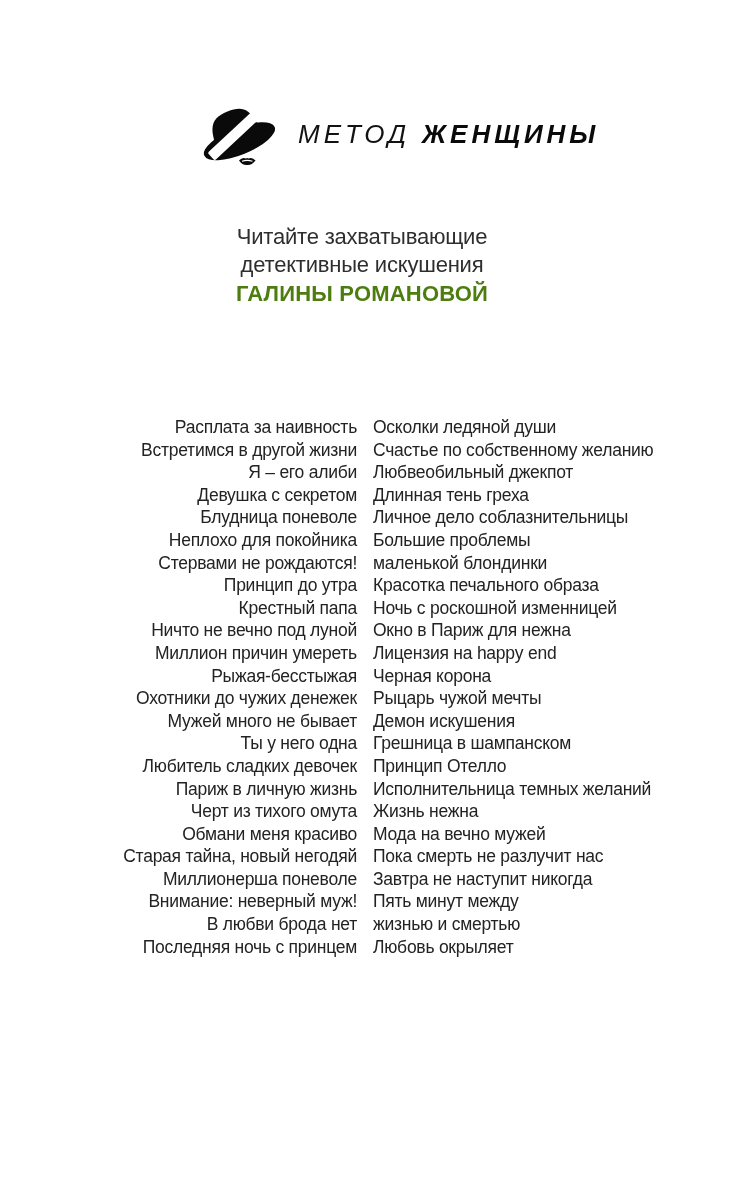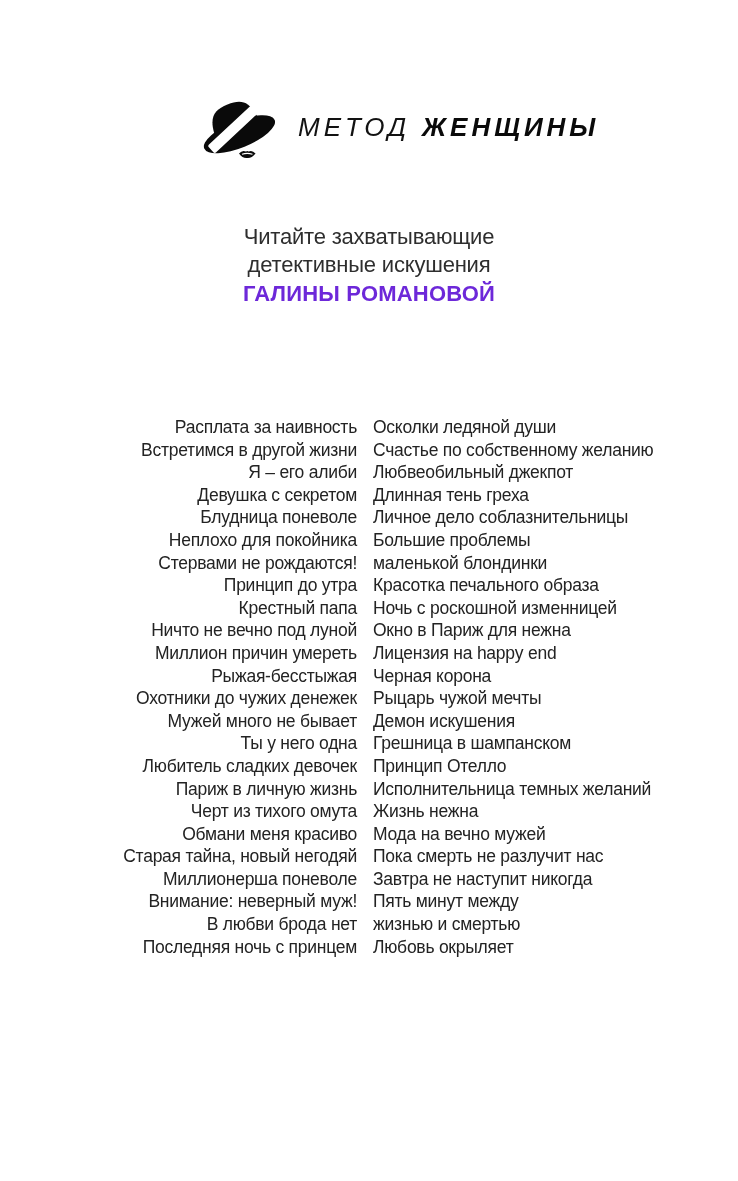--- a/index.html
+++ b/index.html
@@ -12,21 +12,21 @@
     width: 738px;
     height: 1181px;
     overflow: hidden;
     font-family: "Liberation Sans", sans-serif;
     color: #242424;
   }
 
   
   .brand {
     position: absolute;
-    top: 97px;
+    top: 104px;
     left: 198px;
     display: flex;
     align-items: center;
   }
   .brand-icon {
     width: 84px;
     height: 66px;
     flex: 0 0 auto;
   }
   .brand-text {
@@ -44,35 +44,35 @@
   }
   .brand-text .series-bold {
     font-weight: 700;
     color: #0a0a0a;
   }
 
   
   .heading {
     position: absolute;
     top: 223px;
-    left: 7px;
+    left: 0;
     width: 724px;
     text-align: center;
     font-size: 22px;
     line-height: 28px;
     color: #2e2e2e;
     letter-spacing: -0.2px;
   }
   .heading .author-line {
     display: block;
     margin-top: 1px;
     font-weight: 700;
     font-size: 22px;
     letter-spacing: 0.2px;
-    color: #6d28d9;
+    color: #4d7c0f;
   }
 
   
   .book-list {
     position: absolute;
     top: 416px;
     left: 0;
     right: 0;
     display: grid;
     grid-template-columns: 357px auto;

